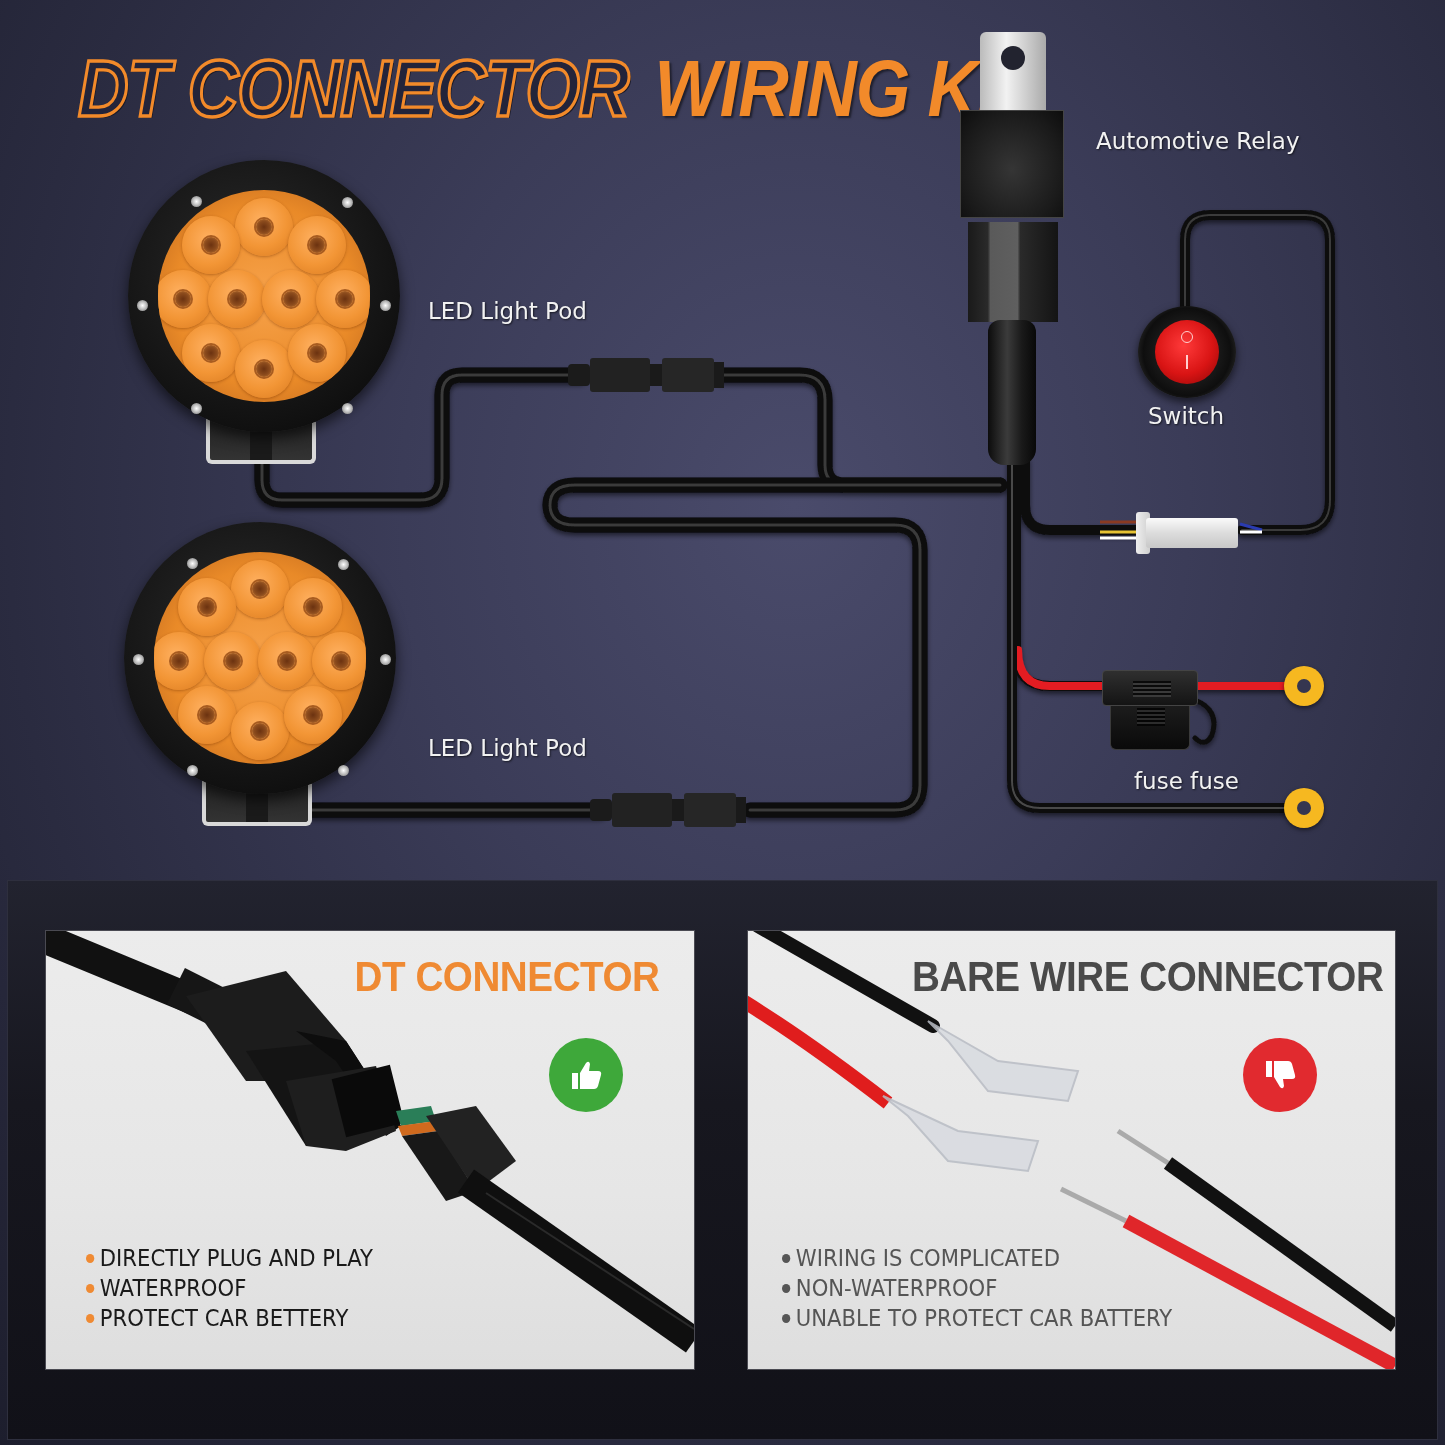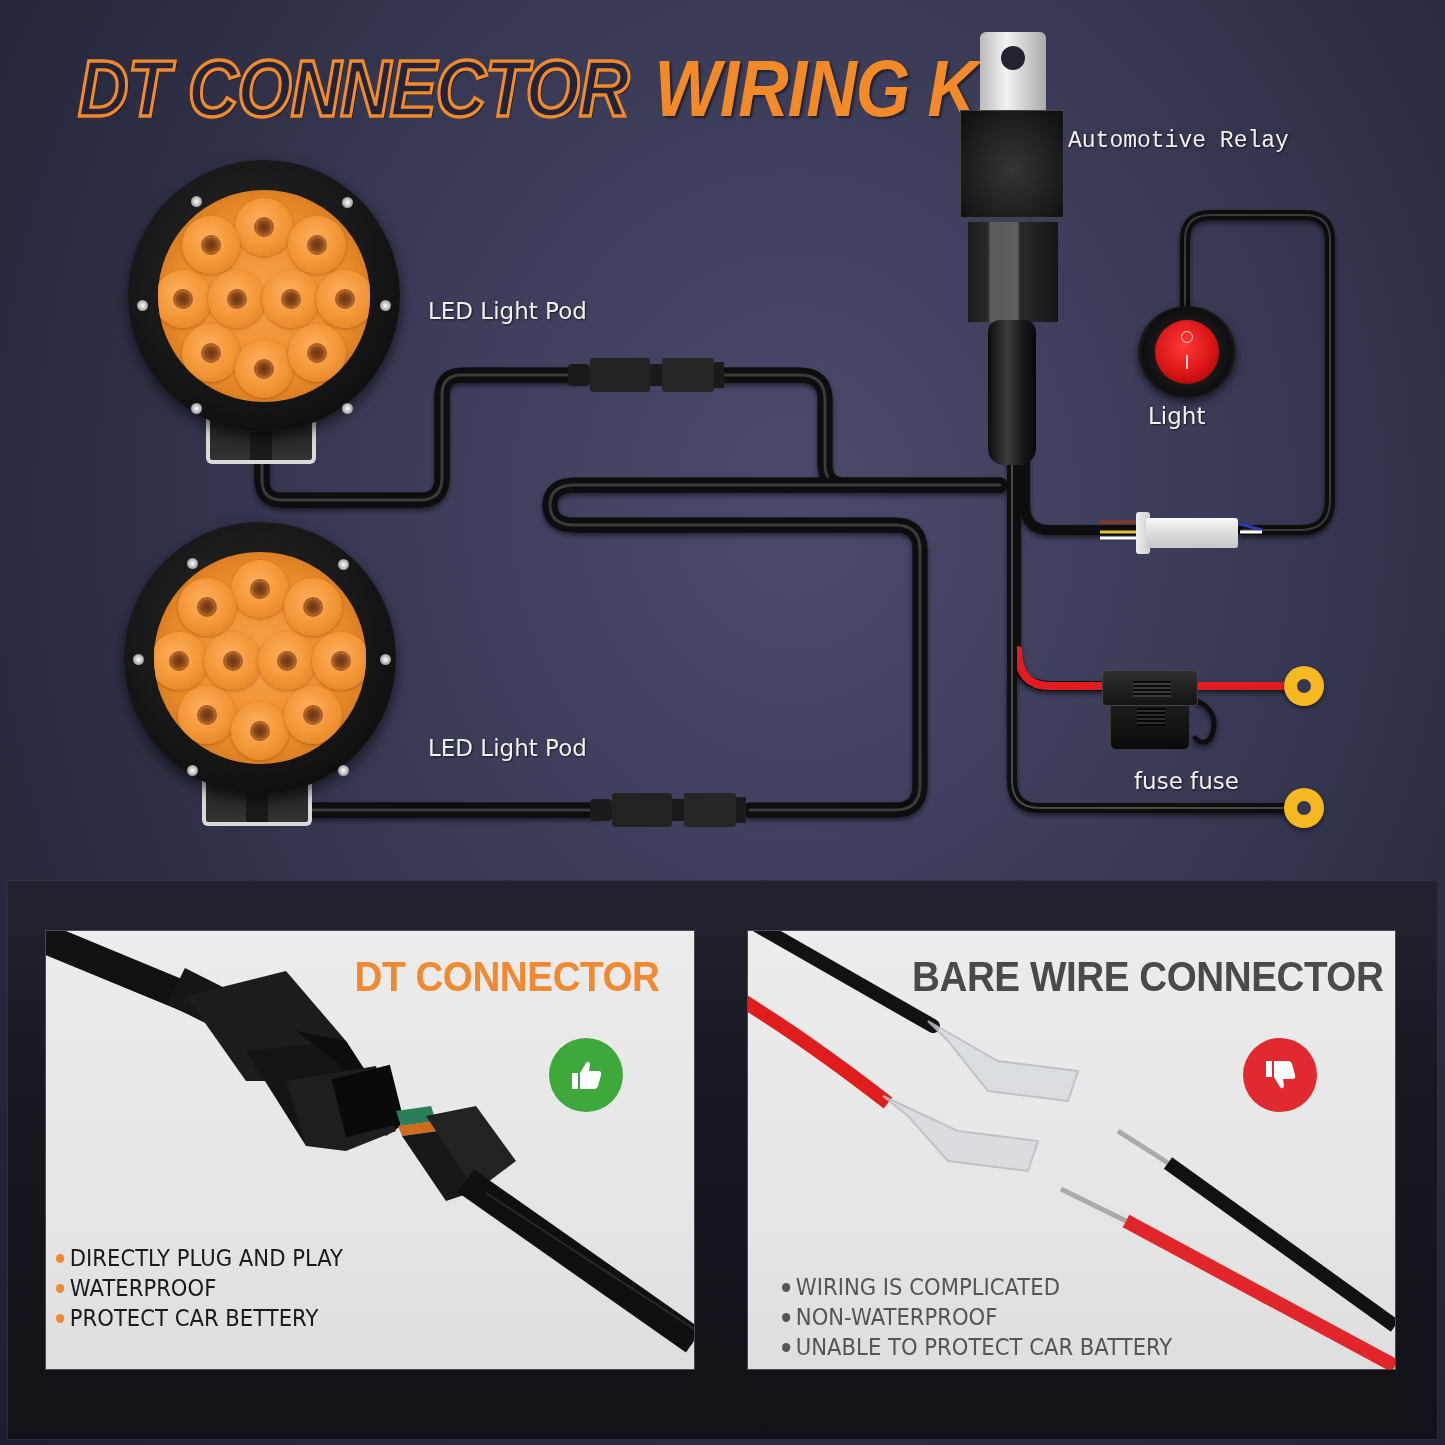--- a/index.html
+++ b/index.html
@@ -193,34 +193,34 @@
   .card-right .card-title { color: #4a4a4a; right: 12px; }
 
   .badge {
     position: absolute; width: 74px; height: 74px; border-radius: 50%;
     display: flex; align-items: center; justify-content: center;
   }
   .badge-good { left: 503px; top: 107px; background: #3ea83a; }
   .badge-bad { left: 495px; top: 107px; background: #e12a2f; }
 
   .bullets {
-    position: absolute; left: 10px; top: 312px; list-style: none;
+    position: absolute; left: 40px; top: 312px; list-style: none;
   }
   .bullets li {
     display: flex; align-items: center; gap: 6px;
     font-family: "DejaVu Sans", sans-serif;
     font-size: 23px; line-height: 30px; color: #1a1a1a;
     transform: scaleX(0.92); transform-origin: left center;
     white-space: nowrap;
   }
   .bullets .dot { width: 9px; height: 9px; border-radius: 50%; flex: none; }
   .card-left .dot { background: #ef8a33; }
   .card-right .bullets li { color: #555; }
   .card-right .dot { background: #555; }
-  .card-right .bullets { left: 34px; margin-top: 29px; }
+  .card-right .bullets { left: 34px; }
 
   svg { position: absolute; }
 </style>
 </head>
 <body>
 
 <div class="abs title">
   <span class="title-outline">DT CONNECTOR</span>
   <span class="title-solid">WIRING KIT</span>
 </div>
@@ -330,29 +330,29 @@
       <div class="led" style="left:130px;top:134px;"></div>
     </div>
   </div>
 </div>
 <div class="abs lbl" style="left:428px;top:735px;">LED Light Pod</div>
 
 <div class="abs relay-tab"></div>
 <div class="abs relay-box"></div>
 <div class="abs relay-socket"></div>
 <div class="abs relay-boot"></div>
-<div class="abs lbl" style="left:1068px;top:128px;font-family:Liberation Mono, monospace;">Automotive Relay</div>
+<div class="abs lbl" style="left:1096px;top:128px;">Automotive Relay</div>
 
 <div class="abs switch-outer">
   <div class="switch-inner">
     <div class="switch-o"></div>
     <div class="switch-i"></div>
   </div>
 </div>
-<div class="abs lbl" style="left:1148px;top:403px;">Light</div>
+<div class="abs lbl" style="left:1148px;top:403px;">Switch</div>
 
 <div class="abs plug">
   <div class="flange"></div>
   <div class="body"></div>
 </div>
 
 <div class="abs fuse-holder">
   <div class="fuse-top"></div>
   <div class="fuse-bot"></div>
 </div>

